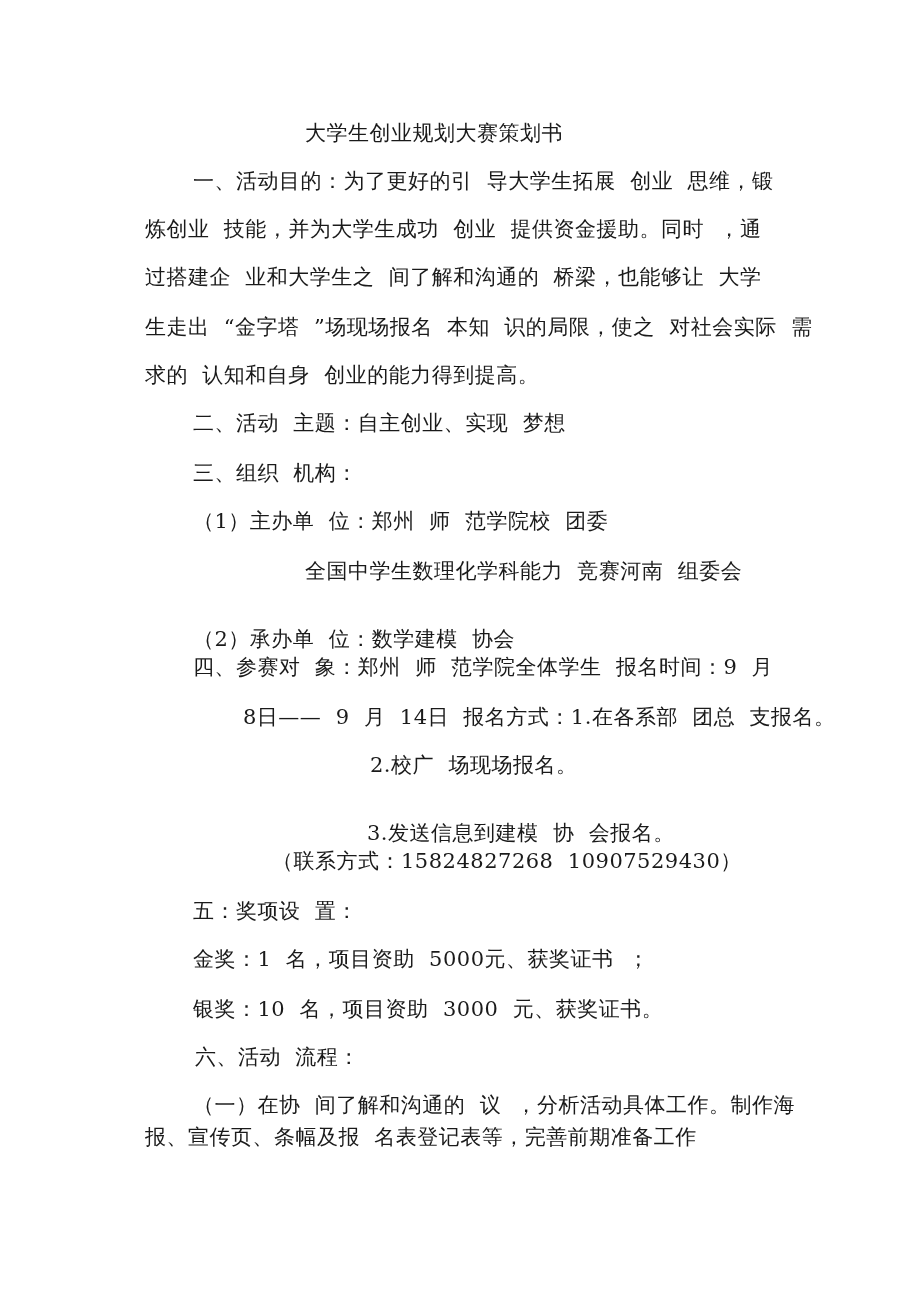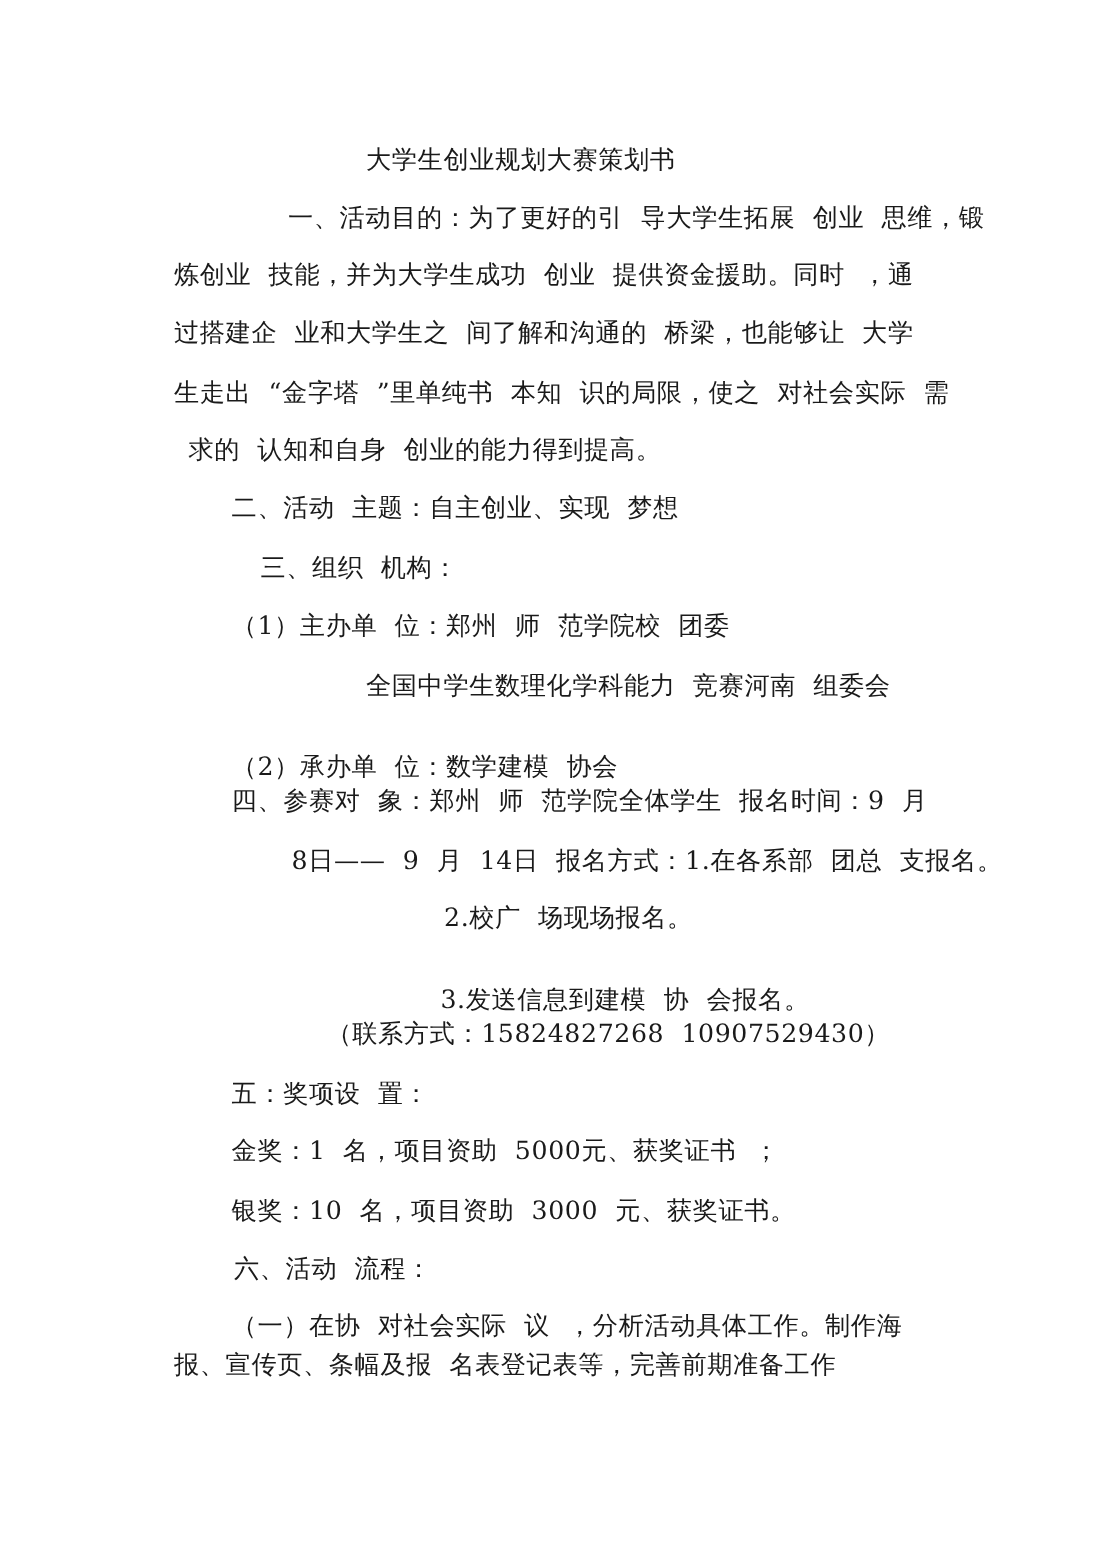--- a/index.html
+++ b/index.html
@@ -5,34 +5,34 @@
   html, body { margin: 0; padding: 0; background: #ffffff; }
   body { width: 920px; height: 1303px; position: relative; overflow: hidden;
          font-family: "DejaVu Serif", "Liberation Serif", serif; color: #1a1a1a; }
   .line { position: absolute; font-size: 21px; line-height: 24px; white-space: pre; letter-spacing: 0.5px; }
 </style>
 </head>
 <body>
 
 <div id="page">
     <div class="line" style="left: 305px; top: 121px;">大学生创业规划大赛策划书</div>
-    <div class="line" style="left: 193px; top: 169px; margin-left: 47px;">一、活动目的：为了更好的引  导大学生拓展  创业  思维，锻</div>
+    <div class="line" style="left: 193px; top: 169px;">一、活动目的：为了更好的引  导大学生拓展  创业  思维，锻</div>
     <div class="line" style="left: 145px; top: 217px; text-align: right;">炼创业  技能，并为大学生成功  创业  提供资金援助。同时  ，通</div>
     <div class="line" style="left: 145px; top: 265px;">过搭建企  业和大学生之  间了解和沟通的  桥梁，也能够让  大学</div>
-    <div class="line" style="left: 145px; top: 315px;">生走出  “金字塔  ”里单纯书  本知  识的局限，使之  对社会实际  需</div>
-    <div class="line" style="left: 145px; top: 363px; margin-left: 12px;">求的  认知和自身  创业的能力得到提高。</div>
+    <div class="line" style="left: 145px; top: 315px;">生走出  “金字塔  ”场现场报名  本知  识的局限，使之  对社会实际  需</div>
+    <div class="line" style="left: 145px; top: 363px;">求的  认知和自身  创业的能力得到提高。</div>
     <div class="line" style="left: 193px; top: 411px;">二、活动  主题：自主创业、实现  梦想</div>
-    <div class="line" style="left: 193px; top: 461px; margin-left: 24px;">三、组织  机构：</div>
+    <div class="line" style="left: 193px; top: 461px;">三、组织  机构：</div>
     <div class="line" style="left: 193px; top: 509px;">（1）主办单  位：郑州  师  范学院校  团委</div>
     <div class="line" style="left: 305px; top: 559px;">全国中学生数理化学科能力  竞赛河南  组委会</div>
     <div class="line" style="left: 193px; top: 607px; margin-top: 20px;">（2）承办单  位：数学建模  协会</div>
     <div class="line" style="left: 193px; top: 655px;">四、参赛对  象：郑州  师  范学院全体学生  报名时间：9  月</div>
     <div class="line" style="left: 243px; top: 705px;">8日——  9  月  14日  报名方式：1.在各系部  团总  支报名。</div>
     <div class="line" style="left: 370px; top: 753px;">2.校广  场现场报名。</div>
     <div class="line" style="left: 367px; top: 801px; margin-top: 20px;">3.发送信息到建模  协  会报名。</div>
     <div class="line" style="left: 272px; top: 849px;">（联系方式：15824827268  10907529430）</div>
     <div class="line" style="left: 193px; top: 899px;">五：奖项设  置：</div>
     <div class="line" style="left: 193px; top: 947px;">金奖：1  名，项目资助  5000元、获奖证书  ；</div>
     <div class="line" style="left: 193px; top: 997px;">银奖：10  名，项目资助  3000  元、获奖证书。</div>
     <div class="line" style="left: 195px; top: 1045px;">六、活动  流程：</div>
-    <div class="line" style="left: 193px; top: 1093px;">（一）在协  对社会实际  议  ，分析活动具体工作。制作海</div>
+    <div class="line" style="left: 193px; top: 1093px;">（一）在协  间了解和沟通的  议  ，分析活动具体工作。制作海</div>
     <div class="line" style="left: 145px; top: 1125px;">报、宣传页、条幅及报  名表登记表等，完善前期准备工作</div>
   </div>
 
 </body></html>

